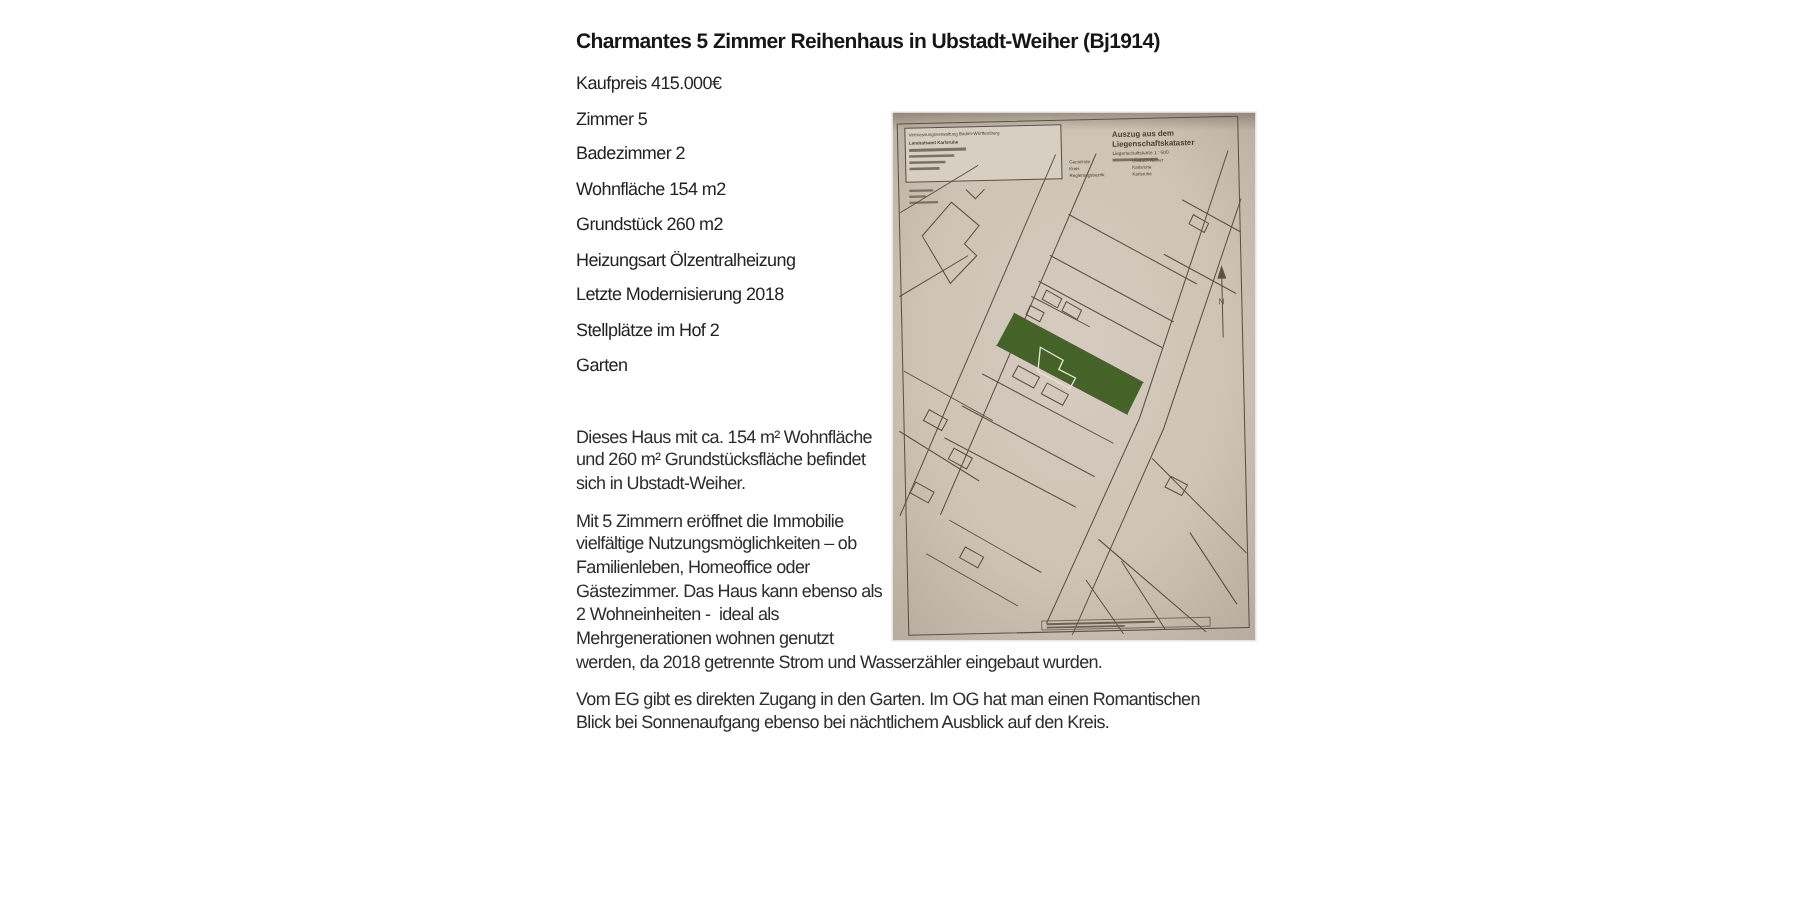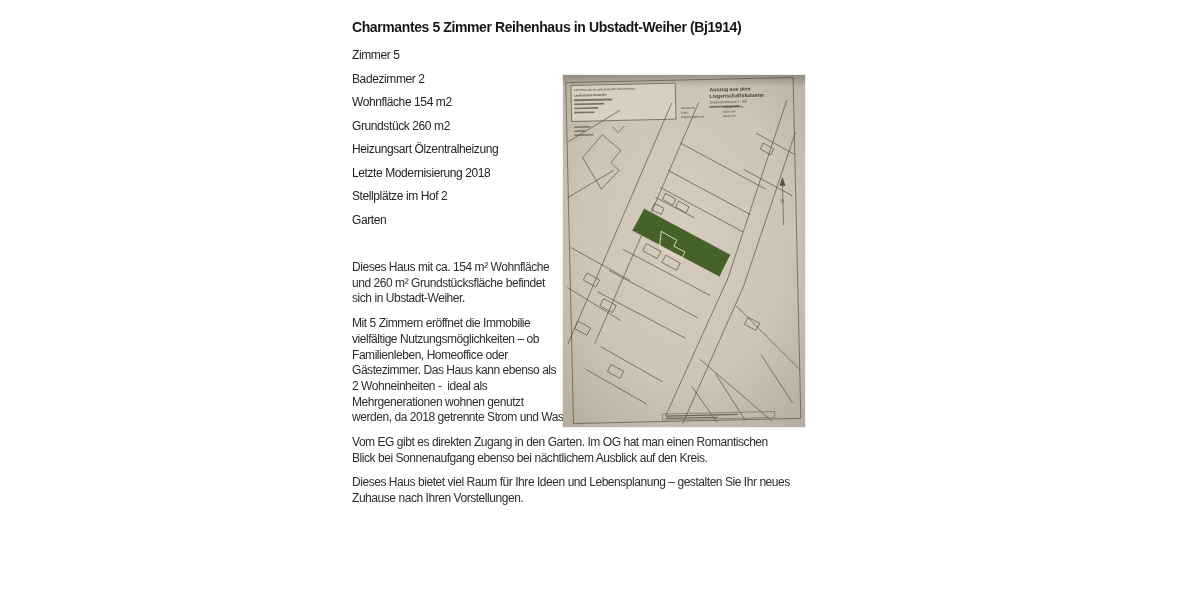--- a/index.html
+++ b/index.html
@@ -1,20 +1,20 @@
 <!DOCTYPE html>
 <html><head>
 <meta charset="utf-8">
 <style>
   html,body{margin:0;padding:0;}
   body{
     width:1200px;height:600px;background:#ffffff;overflow:hidden;
     font-family:"Liberation Sans",sans-serif;position:relative;
   }
-  .content{position:absolute;left:352px;top:0;width:460px;}
+  .content{position:absolute;left:384px;top:0;width:460px;}
   h1.title{
     margin:16px 0 0 0;font-size:14px;font-weight:bold;letter-spacing:-0.4px;
     line-height:22px;color:#161616;white-space:pre;
   }
   ul.facts{list-style:none;margin:9px 0 0 0;padding:0;}
   ul.facts li{
     height:23.5px;line-height:16px;font-size:12px;letter-spacing:-0.4px;
     color:#232323;white-space:pre;
   }
   .desc{margin-top:25px;}
@@ -30,20 +30,21 @@
   .map-micro{font-size:3px;fill:#4a4234;}
 </style>
 </head>
 <body>
 
 <div class="content">
 
   <h1 class="title">Charmantes 5 Zimmer Reihenhaus in Ubstadt-Weiher (Bj1914)</h1>
 
   <ul class="facts">
+    <li>Kaufpreis 415.000€</li>
     <li>Zimmer 5</li>
     <li>Badezimmer 2</li>
     <li>Wohnfläche 154 m2</li>
     <li>Grundstück 260 m2</li>
     <li>Heizungsart Ölzentralheizung</li>
     <li>Letzte Modernisierung 2018</li>
     <li>Stellplätze im Hof 2</li>
     <li>Garten</li>
   </ul>
 
@@ -53,22 +54,20 @@
 sich in Ubstadt-Weiher.</p>
     <p>Mit 5 Zimmern eröffnet die Immobilie
 vielfältige Nutzungsmöglichkeiten – ob
 Familienleben, Homeoffice oder
 Gästezimmer. Das Haus kann ebenso als
 2 Wohneinheiten -  ideal als
 Mehrgenerationen wohnen genutzt
 werden, da 2018 getrennte Strom und Wasserzähler eingebaut wurden.</p>
     <p>Vom EG gibt es direkten Zugang in den Garten. Im OG hat man einen Romantischen
 Blick bei Sonnenaufgang ebenso bei nächtlichem Ausblick auf den Kreis.</p>
-    <p>Dieses Haus bietet viel Raum für Ihre Ideen und Lebensplanung – gestalten Sie Ihr neues
-Zuhause nach Ihren Vorstellungen.</p>
   </div>
 
   <figure class="photo">
     <svg viewBox="0 0 242 352" preserveAspectRatio="none">
       <defs>
         <radialGradient id="paperGrad" cx="50%" cy="45%" r="78%">
           <stop offset="0%" stop-color="#d5ccbf"></stop>
           <stop offset="55%" stop-color="#cdc4b6"></stop>
           <stop offset="100%" stop-color="#b2a99a"></stop>
         </radialGradient>

